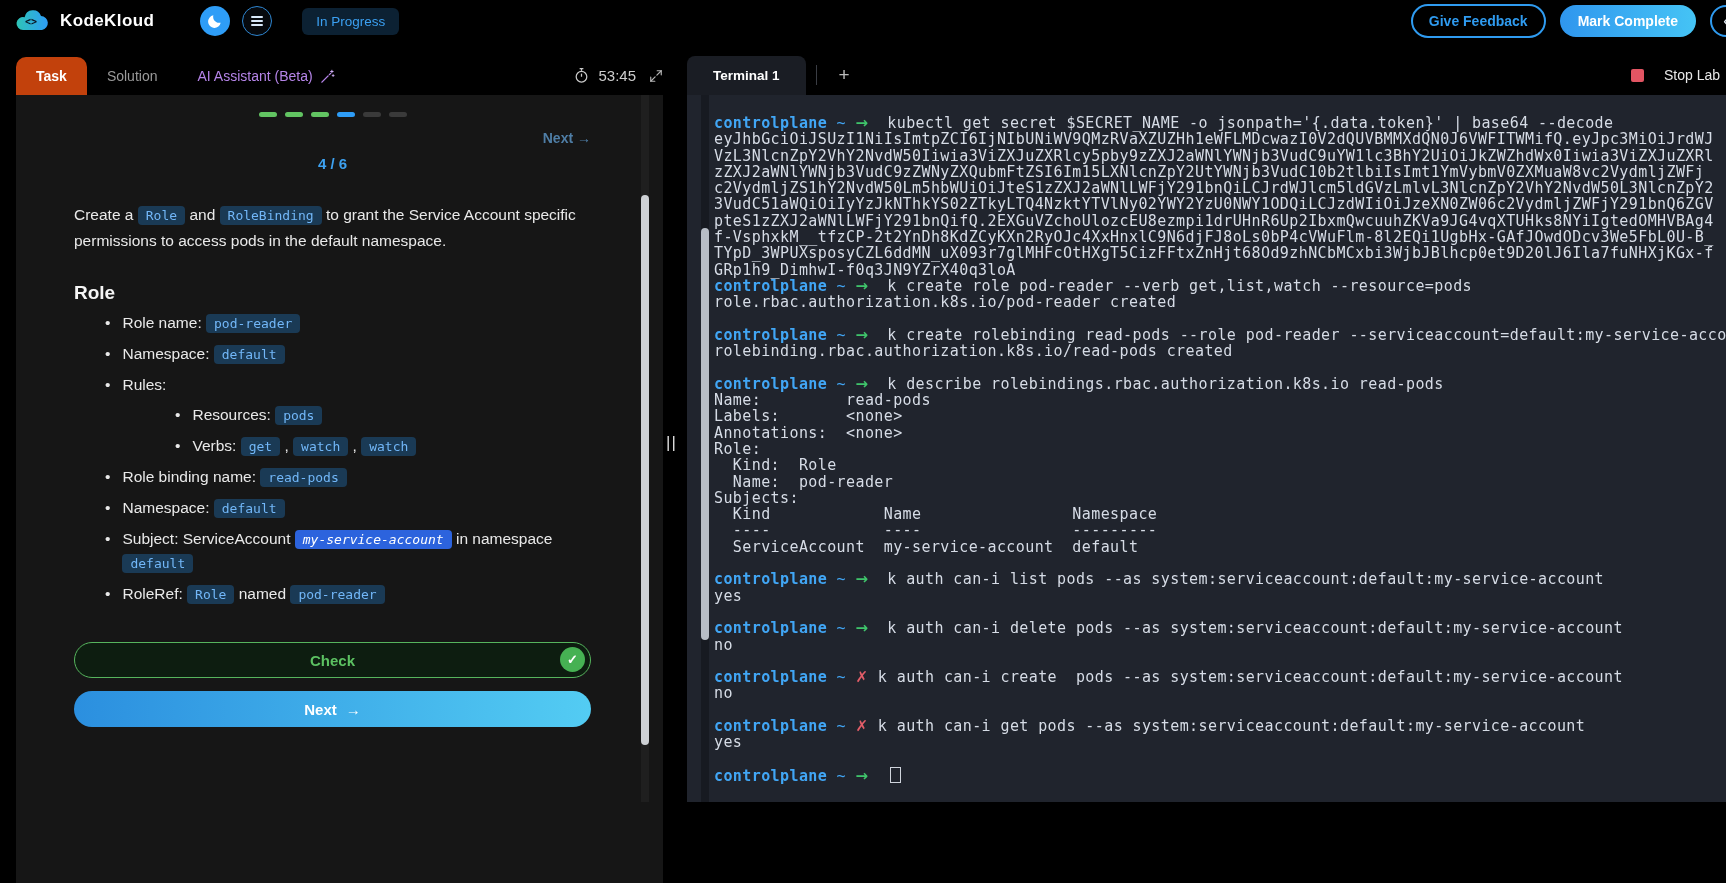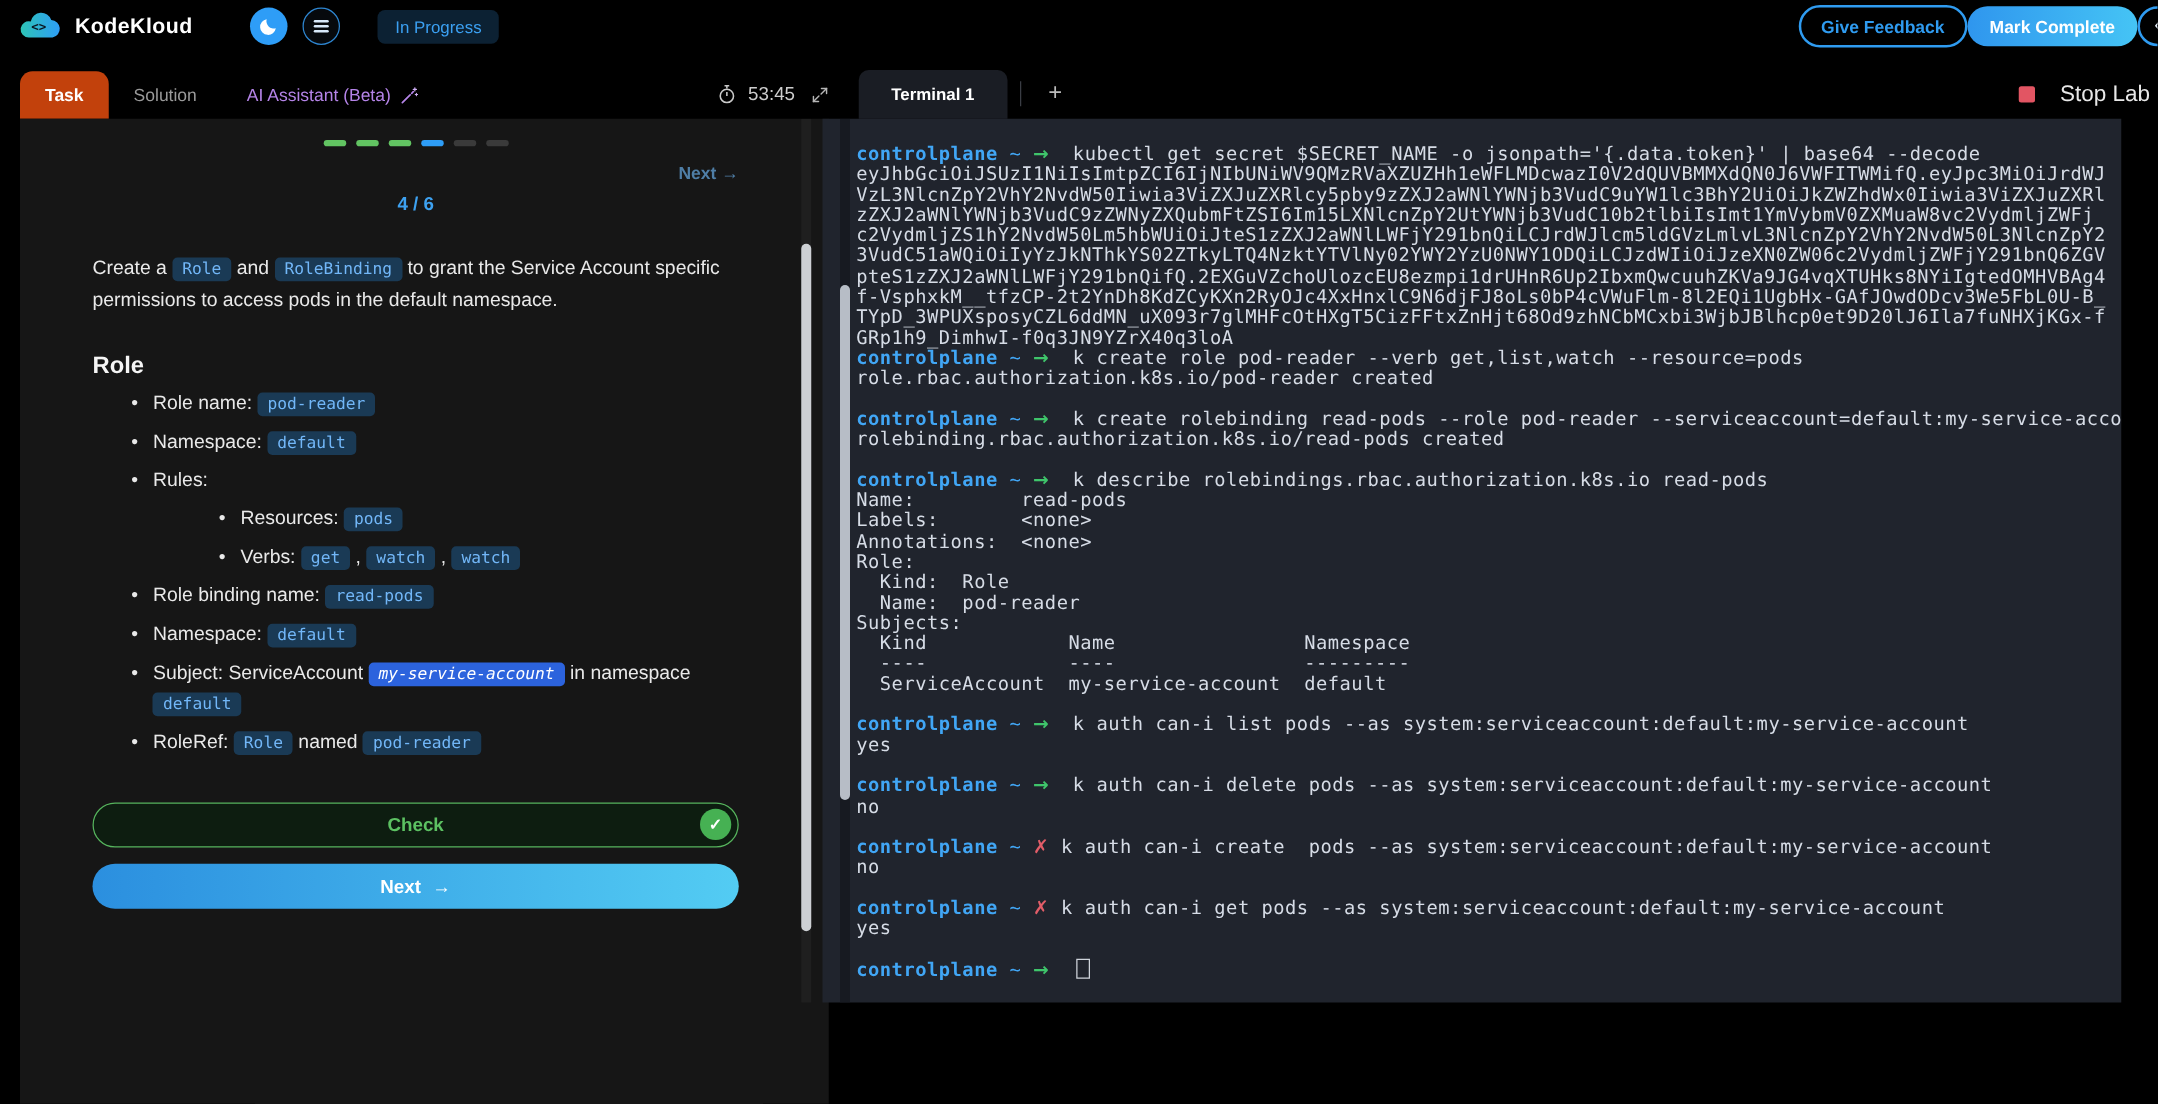--- a/index.html
+++ b/index.html
@@ -11,21 +11,21 @@
   .header{position:absolute;top:0;left:0;width:1726px;height:42px;display:flex;align-items:center;}
   .logo{display:flex;align-items:center;gap:10px;margin-left:14px;}
   .logo-name{font-size:17px;font-weight:600;color:#fff;letter-spacing:.4px;}
   .circle-btn{width:30px;height:30px;border-radius:50%;display:flex;align-items:center;justify-content:center;border:none;cursor:pointer;padding:0;}
   .circle-btn.moon{margin-left:46px;background:#2e9df7;}
   .circle-btn.menu{margin-left:12px;background:#06090d;border:1.5px solid #2e86d1;}
   .menu-bars{display:flex;flex-direction:column;gap:2.5px;}
   .menu-bars i{display:block;width:12px;height:1.8px;background:#d8e9fa;border-radius:1px;}
   .badge{margin-left:30px;background:#0c2133;color:#3ba0f2;font-size:13.5px;font-weight:500;padding:6px 14px;border-radius:6px;}
   .lab-title{margin-left:26px;font-size:15px;color:#f0f0f0;font-weight:500;}
-  .header-right{position:absolute;right:0;top:0;height:42px;display:flex;align-items:center;}
+  .header-right{position:absolute;right:0;top:0;height:42px;display:flex;align-items:center;gap:14px;}
   .btn-outline{background:transparent;border:2px solid #2f9bf0;color:#2f9bf0;border-radius:17px;padding:7px 16px;font-weight:bold;font-size:14px;font-family:inherit;cursor:pointer;}
   .btn-fill{background:linear-gradient(90deg,#2f96ee,#45c4f5);border:none;color:#fff;border-radius:17px;padding:8px 18px;font-weight:bold;font-size:14px;font-family:inherit;cursor:pointer;}
   .collapse-circle{width:32px;height:32px;border-radius:50%;border:2px solid #2f9bf0;background:transparent;color:#e8f1fa;font-size:16px;display:flex;align-items:center;justify-content:center;margin-right:-16px;cursor:pointer;}
   
   .left-tabs{position:absolute;left:16px;top:55px;width:647px;height:40px;display:flex;align-items:flex-end;}
   .tab{padding:11px 20px;font-size:14px;color:#9a9a9a;cursor:pointer;display:flex;align-items:center;gap:7px;}
   .tab.active{background:#c2410c;border-radius:10px 10px 0 0;color:#fff;font-weight:bold;}
   .tab.ai{color:#b584e8;}
   .timer-group{margin-left:auto;display:flex;align-items:center;gap:9px;color:#cdcdcd;font-size:15px;font-weight:500;padding-bottom:11px;}
   
@@ -54,23 +54,23 @@
   .thumb{position:absolute;border-radius:4px;cursor:pointer;}
   .left-track{left:625px;top:0;width:8px;height:707px;background:#1f1f1f;}
   .left-thumb{left:625px;top:100px;width:8px;height:550px;background:#cdd0d4;}
   
   .divider{position:absolute;left:666px;top:433px;color:#dcdcdc;font-size:17px;cursor:col-resize;letter-spacing:1px;}
   
   .term-tabbar{position:absolute;left:687px;top:55px;width:1039px;height:40px;display:flex;align-items:center;}
   .term-tab{background:#1a1d24;border-radius:8px 8px 0 0;color:#fff;font-weight:bold;font-size:13.5px;padding:12px 26px;cursor:pointer;}
   .term-sep{width:1px;height:20px;background:#3a3d44;margin-left:10px;}
   .term-plus{background:transparent;border:none;color:#bbb;font-size:19px;margin-left:16px;cursor:pointer;font-family:inherit;}
-  .stop-lab{margin-left:auto;display:flex;align-items:center;gap:20px;color:#e8e8e8;font-size:18px;margin-right:6px;cursor:pointer;}
+  .stop-lab{margin-left:auto;display:flex;align-items:center;gap:20px;color:#e8e8e8;font-size:14px;margin-right:6px;cursor:pointer;}
   .stop-square{width:13px;height:13px;background:#e25563;border-radius:2px;}
-  .terminal{position:absolute;left:658px;top:95px;width:1039px;height:707px;background:#20242d;overflow:hidden;}
+  .terminal{position:absolute;left:687px;top:95px;width:1039px;height:707px;background:#20242d;overflow:hidden;}
   .term-track{left:14px;top:0;width:8px;height:707px;background:#171a21;}
   .term-thumb{left:14px;top:133px;width:8px;height:412px;background:#b7bdc6;}
   .term-body{position:absolute;left:27px;top:20px;right:0;bottom:0;font-family:"DejaVu Sans Mono",monospace;font-size:15px;line-height:16.3px;letter-spacing:.4px;color:#d6dce6;white-space:pre;overflow:hidden;}
   .tl{min-height:16.3px;}
   .u{color:#41a6f5;font-weight:bold;}
   .tld{color:#41a6f5;}
   .ar{color:#3fc56b;font-weight:bold;font-family:"DejaVu Sans",sans-serif;}
   .cx{color:#e25d68;font-weight:bold;font-family:"DejaVu Sans",sans-serif;}
   .cursor{display:inline-block;width:9px;height:14px;border:1px solid #cfd4dc;vertical-align:-2px;margin-left:3px;}
   svg{display:block;}

